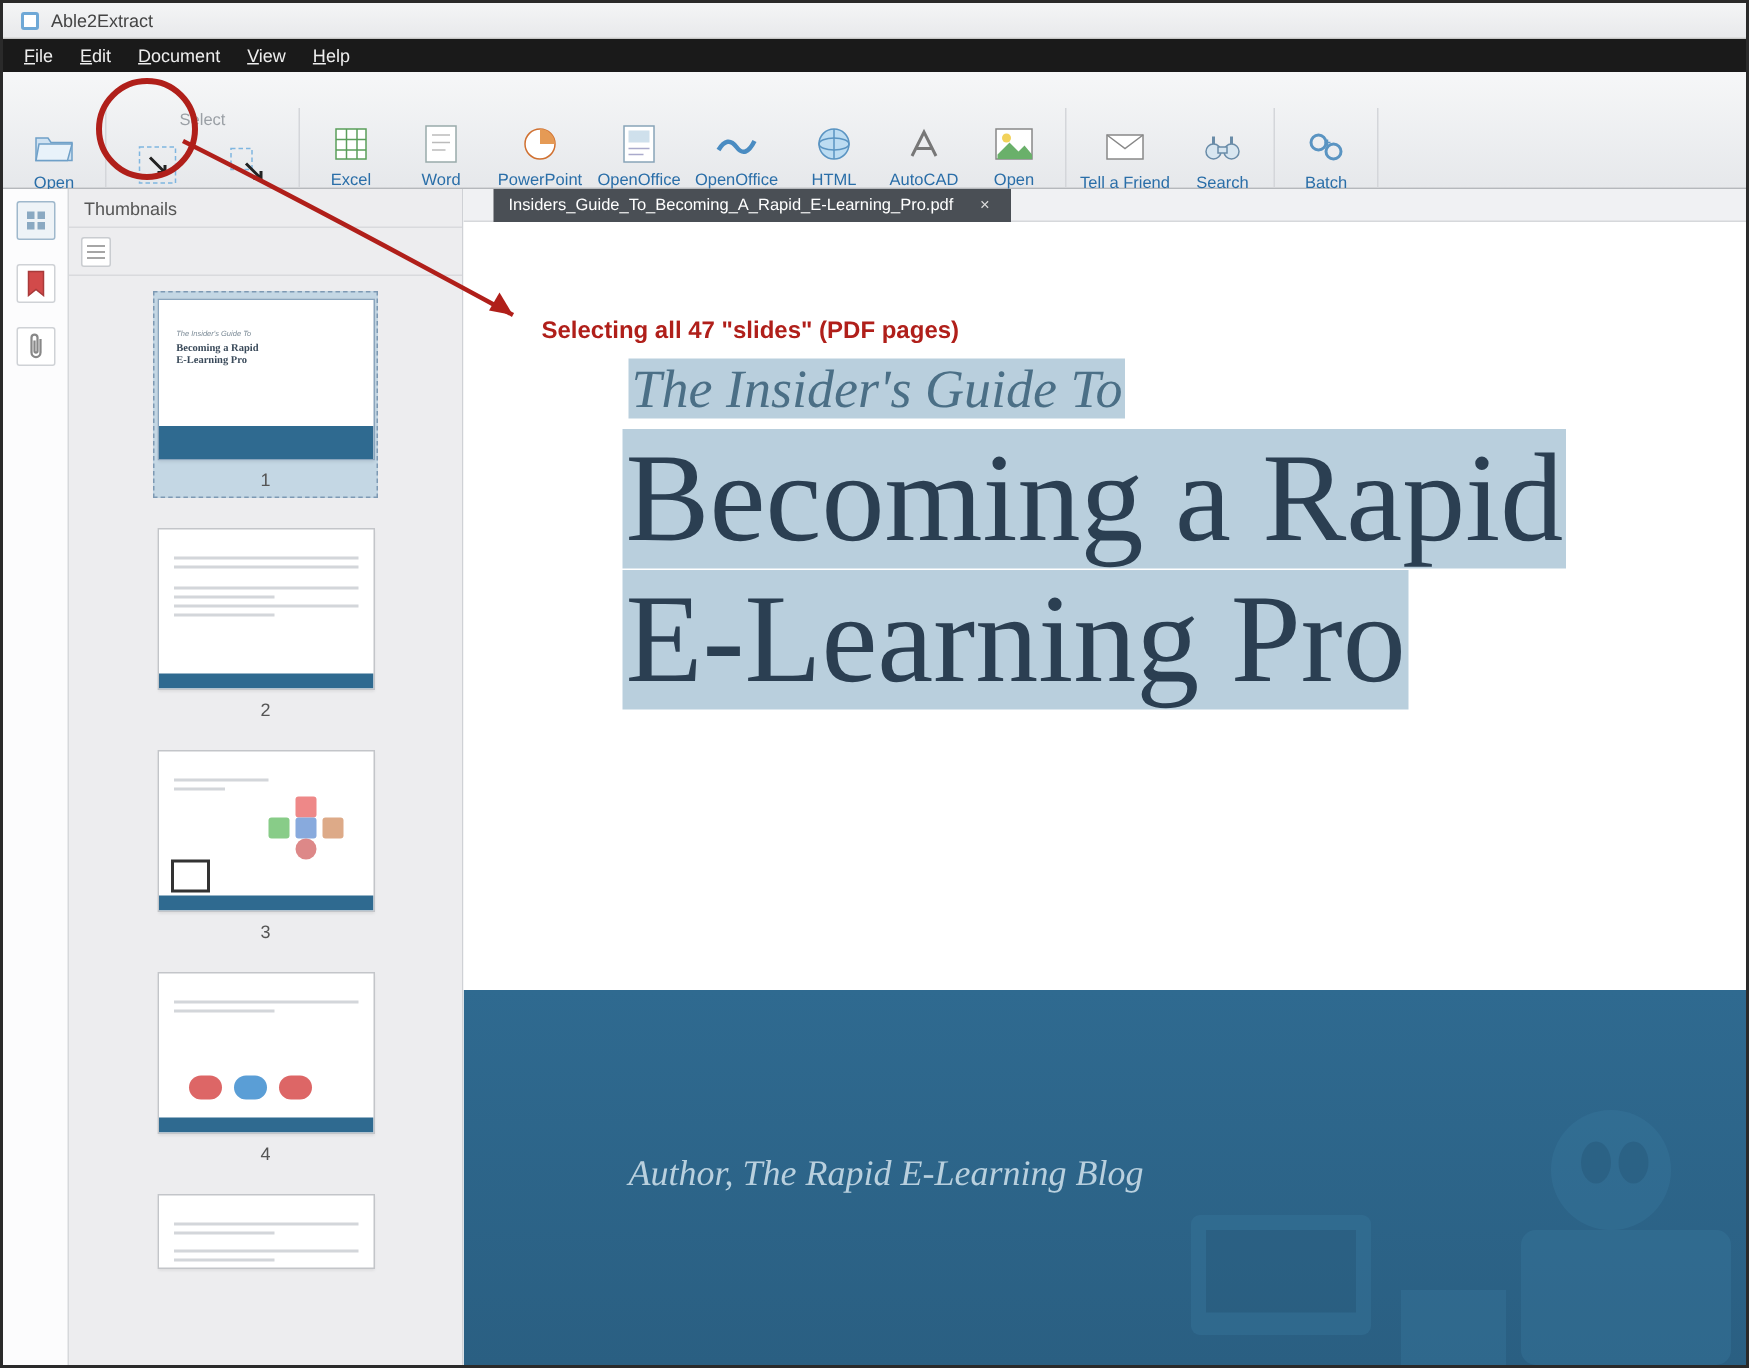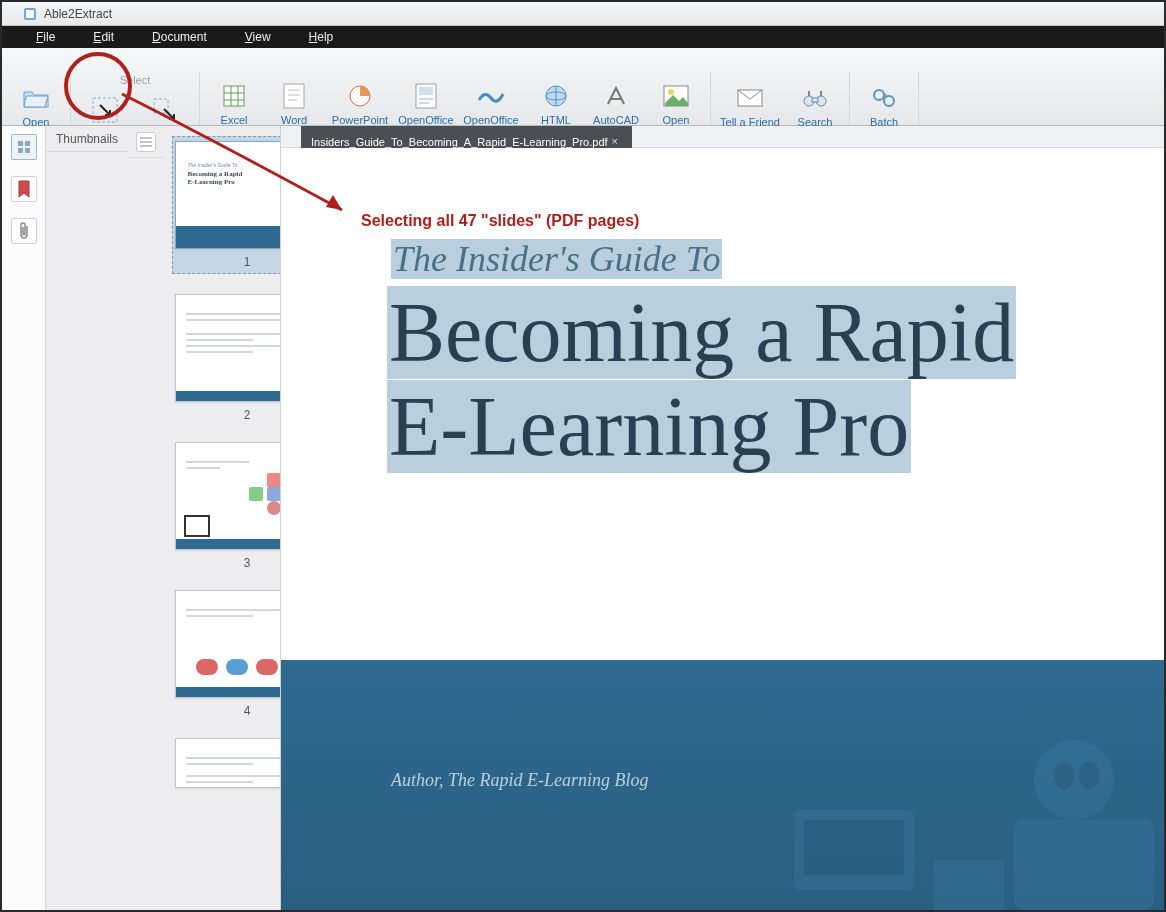--- a/index.html
+++ b/index.html
@@ -12,41 +12,40 @@
     overflow: hidden;
     border: 2px solid #2a2a2a;
     position: relative;
   }
   .titlebar {
     height: 24px;
     background: linear-gradient(#f4f5f6, #e8e9eb);
     border-bottom: 1px solid #c5c5c5;
     display: flex;
     align-items: center;
-    padding: 0 20px;
+    padding: 0 10px;
     color: #444;
   }
   .titlebar .app-icon {
     width: 16px; height: 16px;
     margin-right: 6px;
     display: inline-flex; align-items: center; justify-content: center;
   }
   .menubar {
     height: 22px;
     background: #1a1a1a;
     display: flex;
     align-items: center;
     padding: 0 6px;
     gap: 2px;
   }
   .menubar .mitem {
     color: #eee;
     padding: 2px 8px;
     cursor: pointer;
-    margin-left: 20px;
   }
   .menubar .mitem u { text-decoration: underline; }
   .toolbar {
     height: 78px;
     background: linear-gradient(#f6f7f8, #e6e8eb);
     border-bottom: 1px solid #b5b8bc;
     display: flex;
     align-items: stretch;
   }
   .toolbar .group {
@@ -105,25 +104,25 @@
   }
   .leftstrip .ls-icon {
     width: 26px; height: 26px;
     border: 1px solid #cfd2d6;
     border-radius: 2px;
     display: flex; align-items: center; justify-content: center;
     cursor: pointer;
     background: #fff;
   }
   .thumbs {
-    width: 235px;
+    width: 263px;
     background: #ededef;
     border-right: 1px solid #cfd1d5;
     display: flex;
-    flex-direction: row;
+    flex-direction: column;
   }
   .thumbs-header {
     height: 26px;
     display: flex;
     align-items: center;
     padding: 0 10px;
     color: #555;
     border-bottom: 1px solid #d9dadd;
   }
   .thumbs-tools {
@@ -167,23 +166,24 @@
     height: 22px;
     background: #f0f1f3;
     border-bottom: 1px solid #d6d8db;
     display: flex;
     align-items: stretch;
   }
   .tab {
     background: #4a4f55;
     color: #fff;
     display: flex;
-    align-items: flex-end;
+    align-items: center;
     padding: 0 10px;
     font-size: 11px;
+    gap: 14px;
     height: 22px;
   }
   .tab .close {
     width: 14px; height:14px; display:flex; align-items:center; justify-content:center;
     cursor: pointer;
     color:#ddd;
   }
   .docview {
     position: absolute;
     top: 22px; left: 0; right: 0; bottom: 0;
@@ -224,21 +224,21 @@
   }
   .footerbar .author {
     font-family: Georgia, "Times New Roman", serif;
     font-size: 34px;
     color: #e5eef4;
     margin-bottom: 8px;
   }
   .footerbar .authorsub {
     font-family: Georgia, "Times New Roman", serif;
     font-style: italic;
-    font-size: 18px;
+    font-size: 24px;
     color: #b9d0de;
   }
   .footerbar .cartoon {
     position: absolute; right: -10px; bottom: -10px; width: 420px; height: 230px;
     opacity: 0.35;
   }
 
   
   .anno-circle {
     position: absolute;

